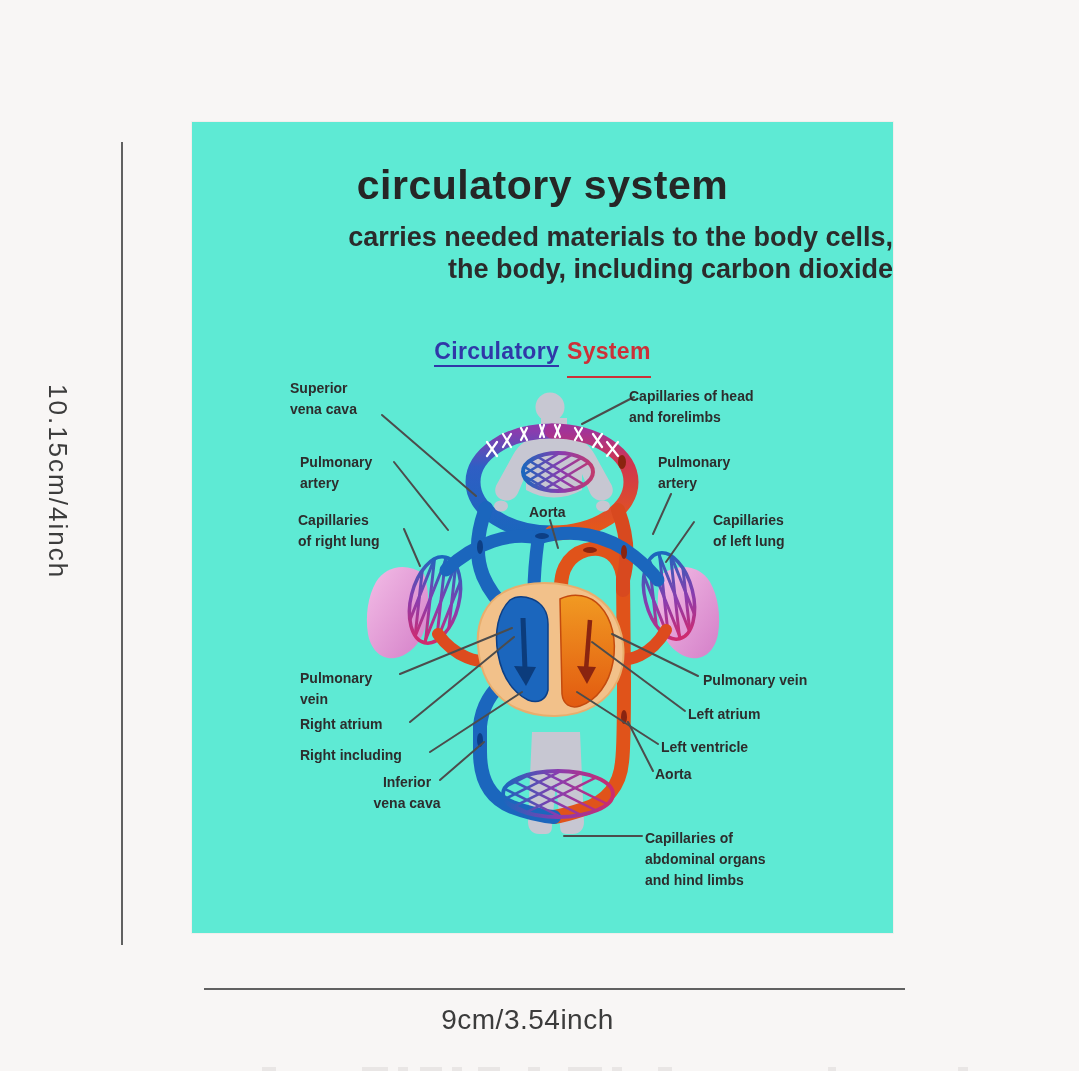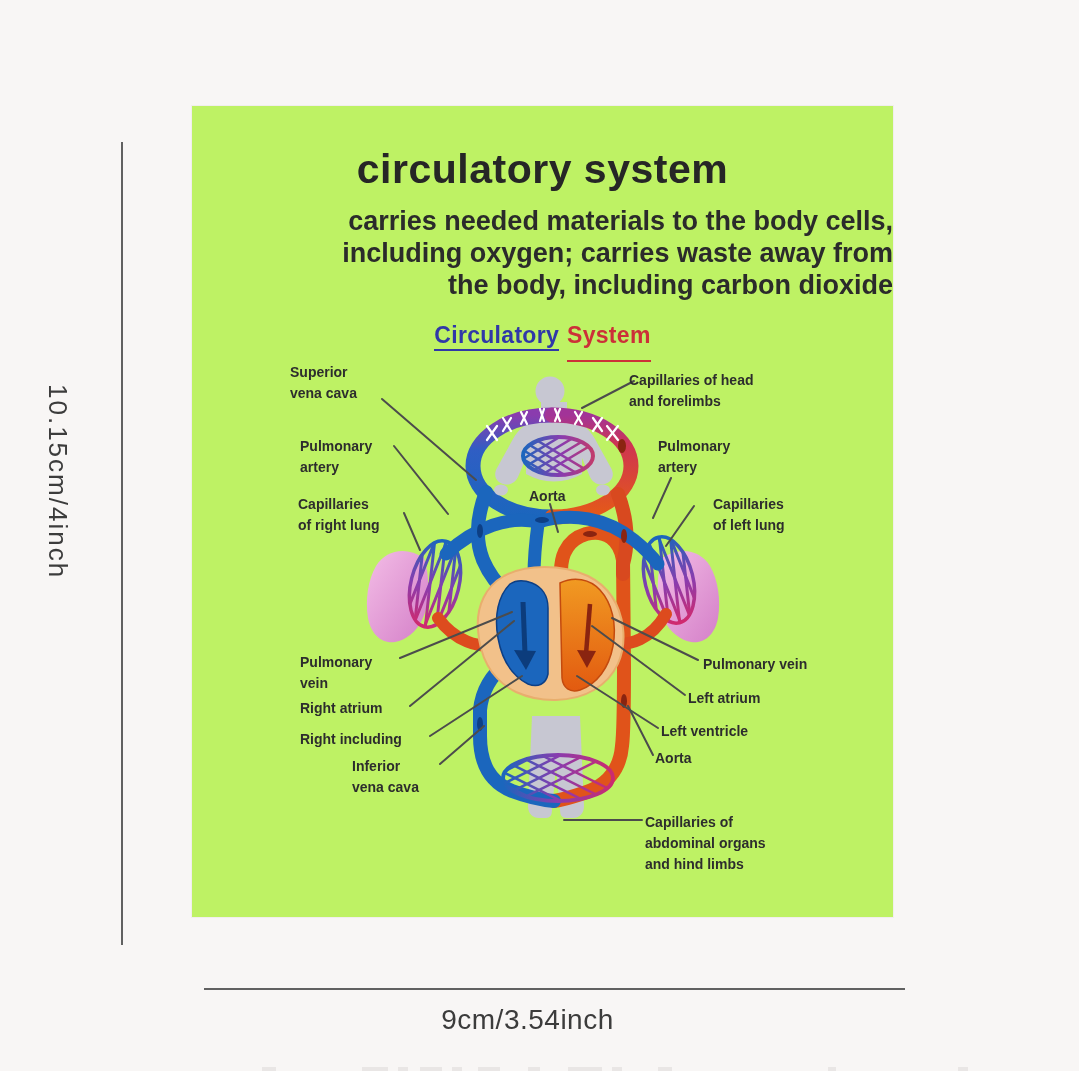--- a/index.html
+++ b/index.html
@@ -3,22 +3,22 @@
 <meta charset="utf-8">
 <style>
   html,body{margin:0;padding:0}
   body{
     width:1079px;height:1071px;position:relative;overflow:hidden;
     background:#f8f6f5;font-family:"Liberation Sans",sans-serif;
     -webkit-font-smoothing:antialiased;
   }
   
   .card{
-    position:absolute;left:192px;top:106px;width:701px;height:811px;
-    background:#bef264;box-shadow:0 0 0 1px #f1eeec;
+    position:absolute;left:192px;top:122px;width:701px;height:811px;
+    background:#5eead4;box-shadow:0 0 0 1px #f1eeec;
   }
   .title{
     position:absolute;top:40px;left:0;right:0;text-align:center;
     font-size:41px;font-weight:bold;color:#262626;letter-spacing:.5px;
   }
   .subtitle{
     position:absolute;top:99px;left:0;right:0;text-align:right;
     font-size:27px;line-height:32px;font-weight:bold;color:#2b2b2b;
   }
   .diagram-heading{
@@ -35,21 +35,21 @@
   .l-svc{left:98px;top:256px}
   .l-pal{left:108px;top:330px}
   .l-crl{left:106px;top:388px}
   .l-aoc{left:337px;top:380px}
   .l-chf{left:437px;top:264px;width:190px;}
   .l-par{left:466px;top:330px}
   .l-cll{left:521px;top:388px}
   .l-pvl{left:108px;top:546px}
   .l-ra {left:108px;top:592px}
   .l-rv {left:108px;top:623px}
-  .l-ivc{left:160px;top:650px;width:110px;}
+  .l-ivc{left:160px;top:650px;width:110px;text-align:center}
   .l-pvr{left:511px;top:548px}
   .l-la {left:496px;top:582px}
   .l-lv {left:469px;top:615px}
   .l-aor{left:463px;top:642px}
   .l-cab{left:453px;top:706px}
   .art{position:absolute;left:0;top:0;width:701px;height:811px}
   
   .vdim-line{position:absolute;left:121px;top:142px;width:2px;height:803px;background:#616161}
   .vdim-text{
     position:absolute;left:42px;top:384px;writing-mode:vertical-rl;
@@ -77,21 +77,20 @@
 </style>
 </head>
 <body>
 
 <div class="card">
 
   <div class="title">circulatory system</div>
 
   <div class="subtitle">
     <div>carries needed materials to the body cells,</div>
-    <div>including oxygen; carries waste away from</div>
     <div>the body, including carbon dioxide</div>
   </div>
 
   <div class="diagram-heading">
     <span class="w1">Circulatory</span><span class="w2">System</span>
   </div>
 
   <svg class="art" viewBox="0 0 701 811">
     <defs>
       <linearGradient id="gmH" gradientUnits="userSpaceOnUse" x1="331" y1="350" x2="401" y2="350">

